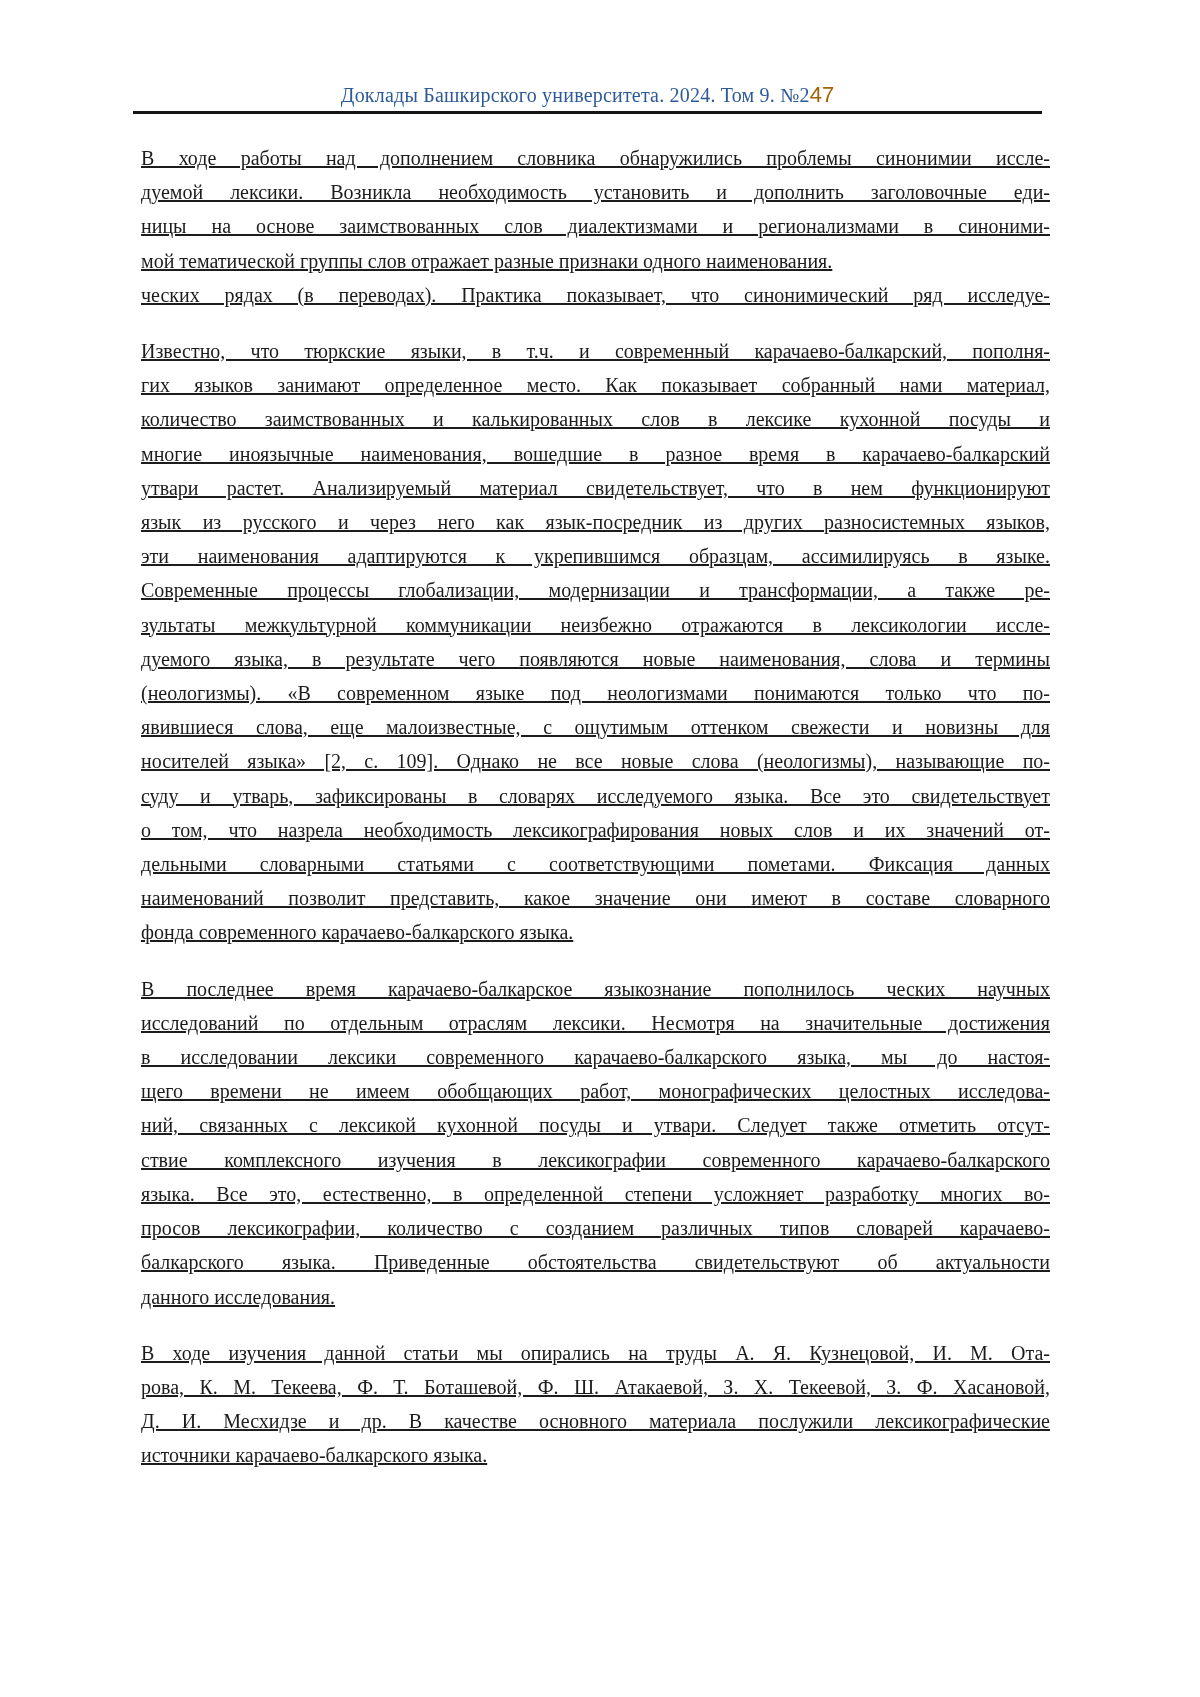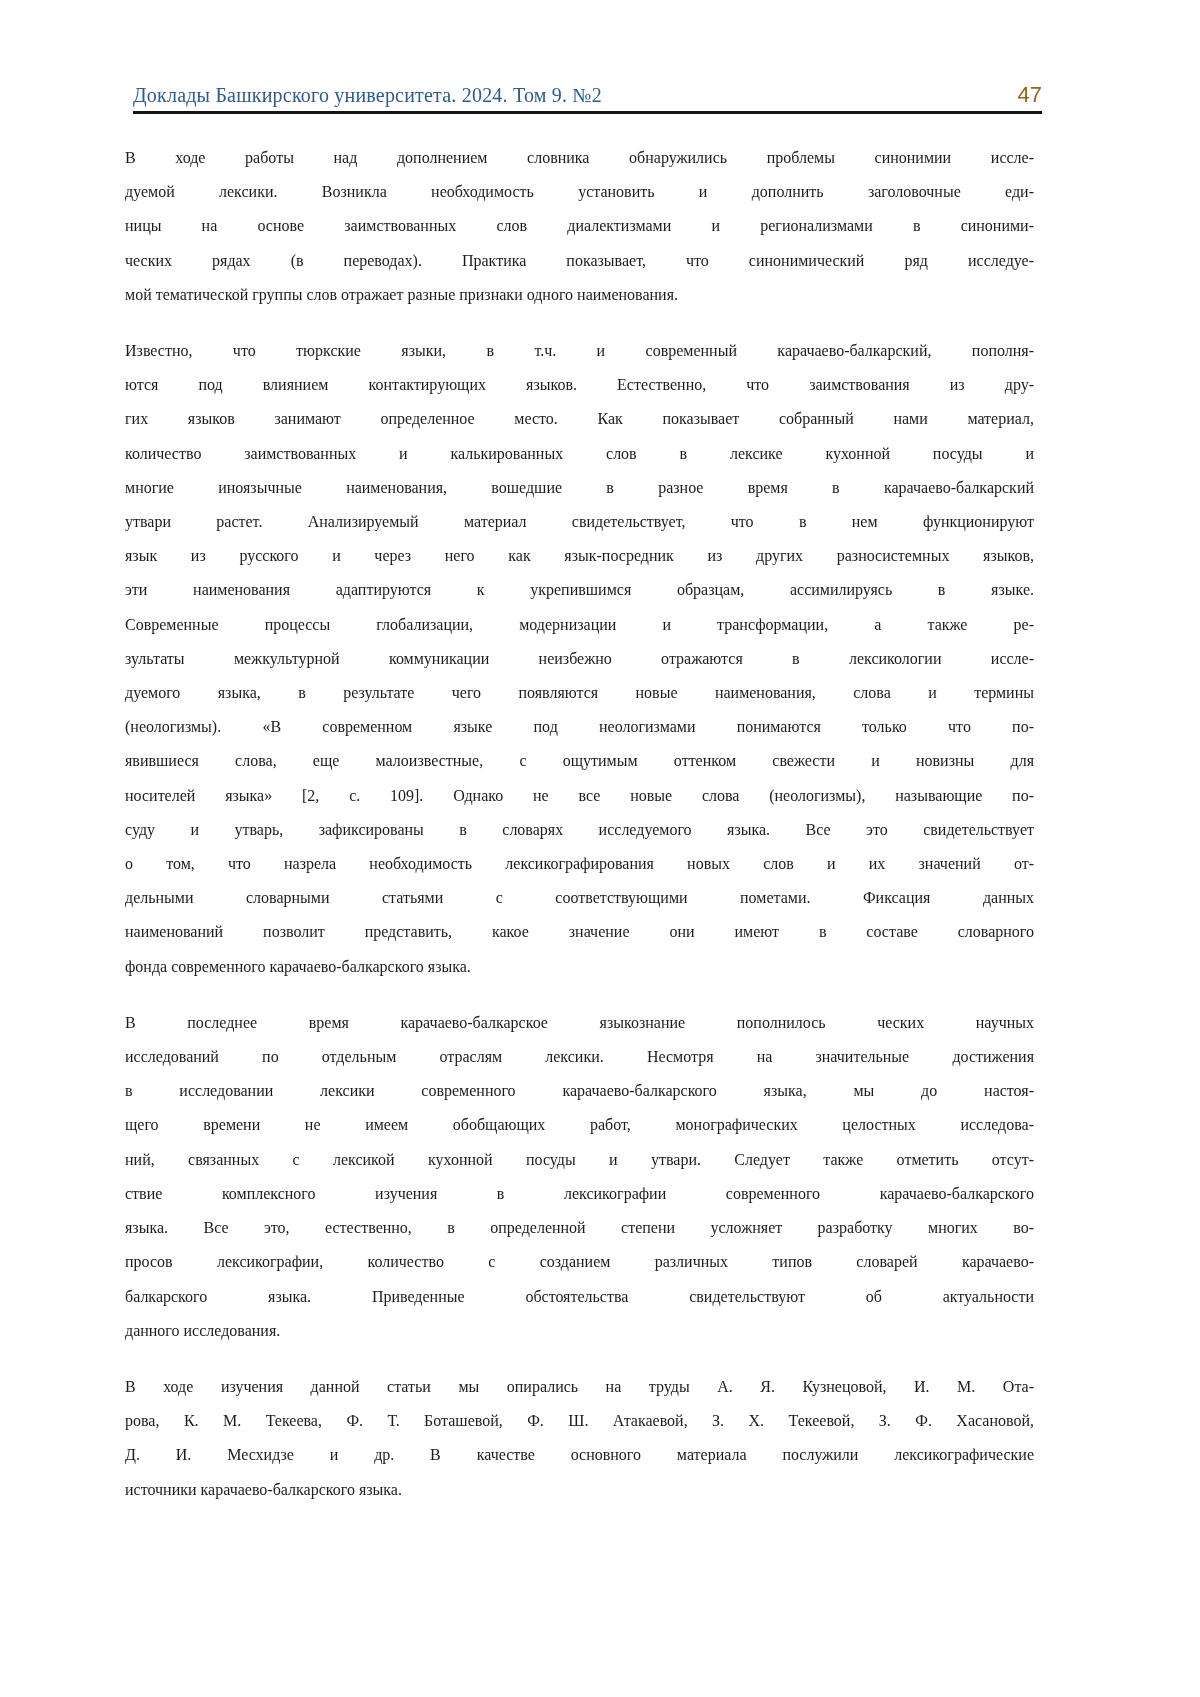--- a/index.html
+++ b/index.html
@@ -11,21 +11,21 @@
     font-family: "Liberation Serif", "DejaVu Serif", serif;
     color: #1c1c1c;
     overflow: hidden;
   }
   .header-row {
     position: absolute;
     top: 82px;
     left: 133px;
     width: 909px;
     display: flex;
-    justify-content: space-between;
+    justify-content: center;
     align-items: baseline;
   }
   .journal-title {
     font-size: 20px;
     color: #2d5a96;
     letter-spacing: 0.2px;
     white-space: nowrap;
   }
   .page-number {
     font-size: 22px;
@@ -36,24 +36,25 @@
     position: absolute;
     top: 111px;
     left: 133px;
     width: 909px;
     height: 3px;
     background: #141414;
   }
   .article-body {
     position: absolute;
     top: 141px;
-    left: 125px;
+    left: 141px;
     width: 909px;
-    font-size: 16px;
+    font-size: 20px;
     line-height: 34.2px;
+    text-decoration: underline;
   }
   .para { margin: 0 0 22px 0; padding: 0; }
   .para:last-child { margin-bottom: 8px; }
   .ln {
     display: block;
     text-align: justify;
     text-align-last: justify;
     white-space: normal;
   }
   .ln.end {
@@ -71,27 +72,26 @@
   </div>
 
   <div class="header-rule"></div>
 
   <div class="article-body">
 
     <p class="para">
       <span class="ln">В ходе работы над дополнением словника обнаружились проблемы синонимии иссле-</span>
       <span class="ln">дуемой лексики. Возникла необходимость установить и дополнить заголовочные еди-</span>
       <span class="ln">ницы на основе заимствованных слов диалектизмами и регионализмами в синоними-</span>
+      <span class="ln end">мой тематической группы слов отражает разные признаки одного наименования.</span>
       <span class="ln">ческих рядах (в переводах). Практика показывает, что синонимический ряд исследуе-</span>
-      <span class="ln end">мой тематической группы слов отражает разные признаки одного наименования.</span>
     </p>
 
     <p class="para">
       <span class="ln">Известно, что тюркские языки, в т.ч. и современный карачаево-балкарский, пополня-</span>
-      <span class="ln">ются под влиянием контактирующих языков. Естественно, что заимствования из дру-</span>
       <span class="ln">гих языков занимают определенное место. Как показывает собранный нами материал,</span>
       <span class="ln">количество заимствованных и калькированных слов в лексике кухонной посуды и</span>
       <span class="ln">многие иноязычные наименования, вошедшие в разное время в карачаево-балкарский</span>
       <span class="ln">утвари растет. Анализируемый материал свидетельствует, что в нем функционируют</span>
       <span class="ln">язык из русского и через него как язык-посредник из других разносистемных языков,</span>
       <span class="ln">эти наименования адаптируются к укрепившимся образцам, ассимилируясь в языке.</span>
       <span class="ln">Современные процессы глобализации, модернизации и трансформации, а также ре-</span>
       <span class="ln">зультаты межкультурной коммуникации неизбежно отражаются в лексикологии иссле-</span>
       <span class="ln">дуемого языка, в результате чего появляются новые наименования, слова и термины</span>
       <span class="ln">(неологизмы). «В современном языке под неологизмами понимаются только что по-</span>

